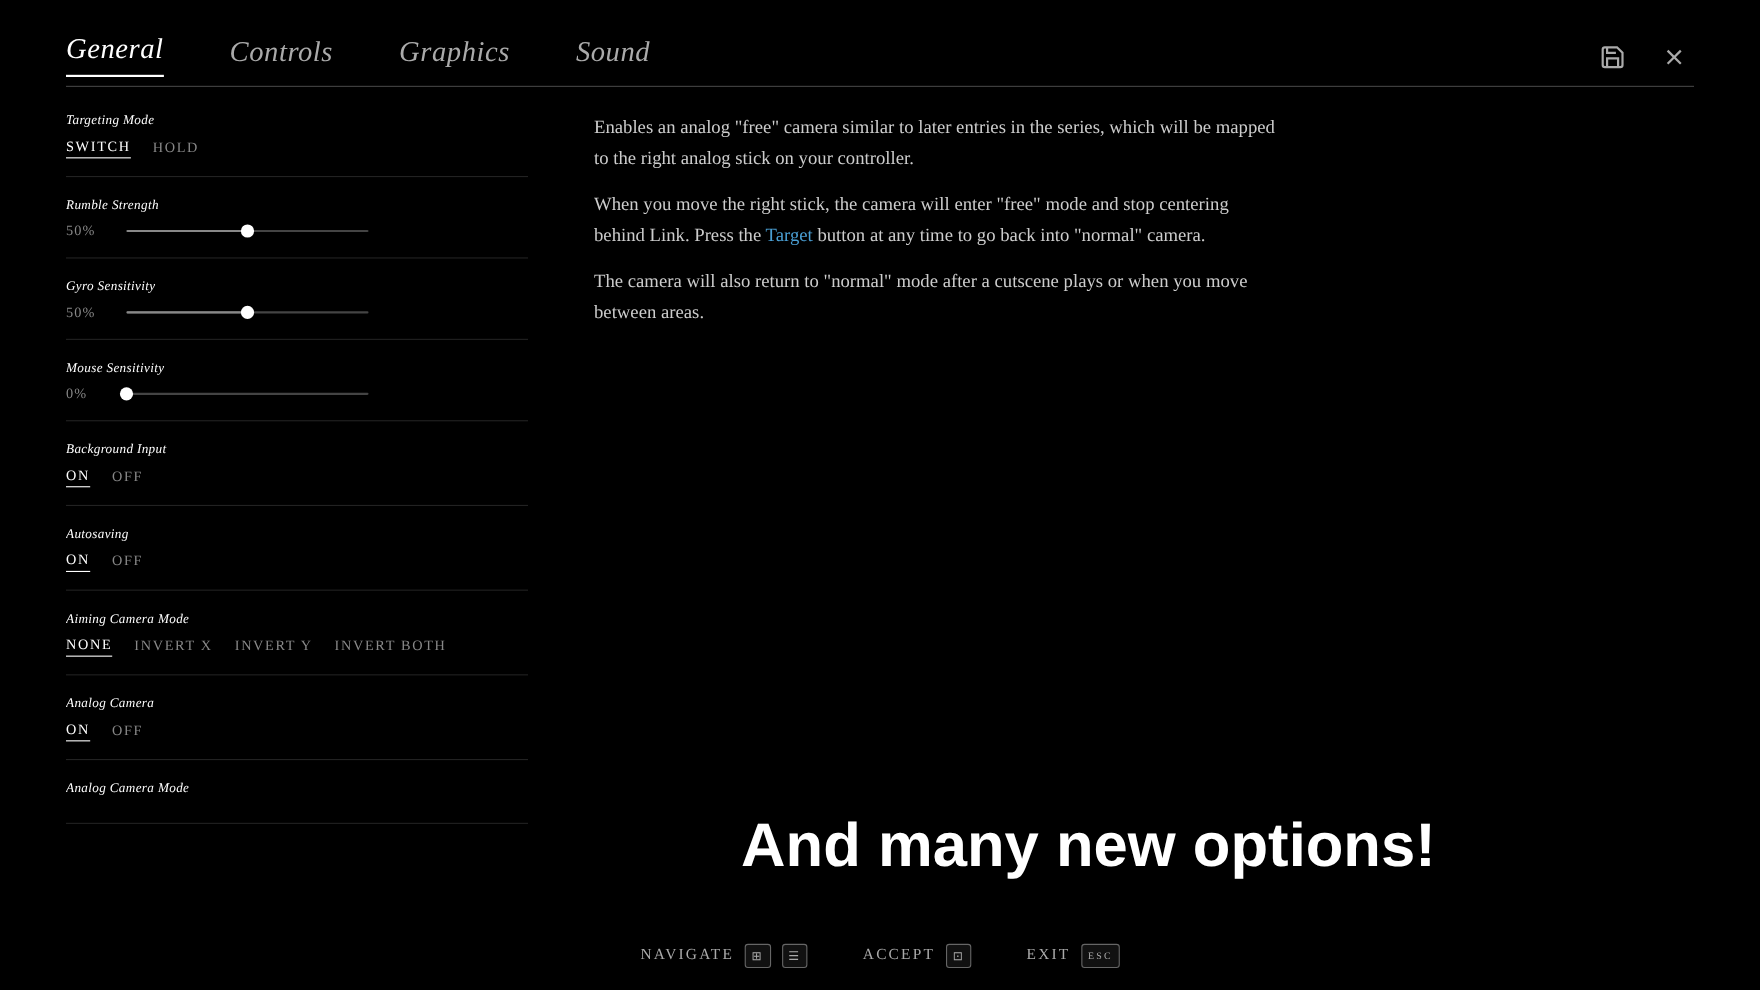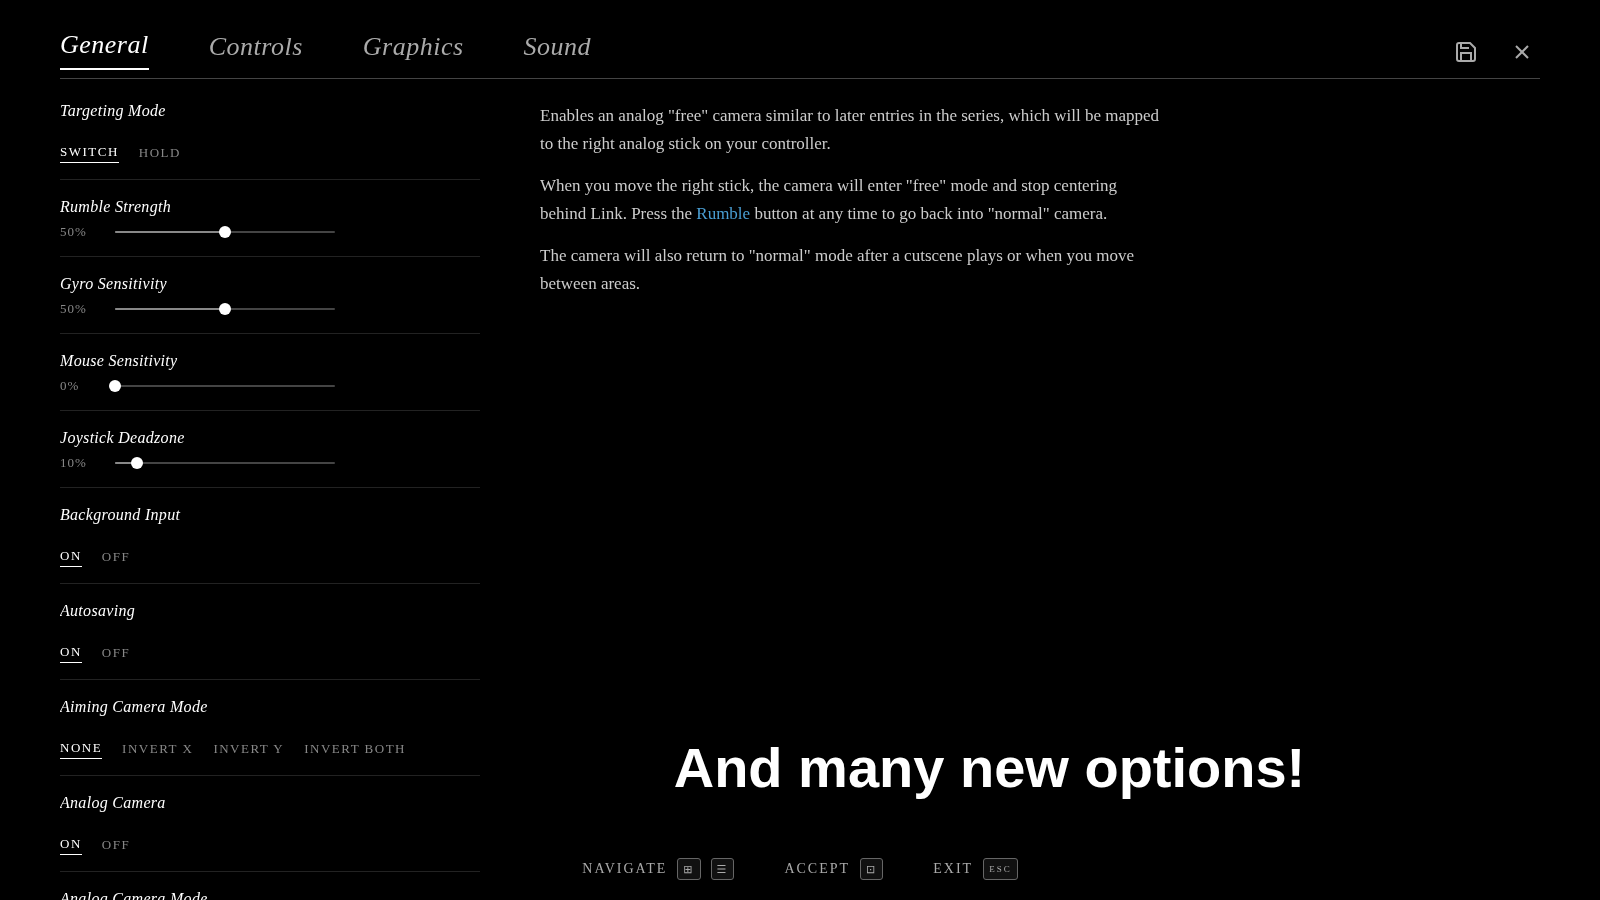--- a/index.html
+++ b/index.html
@@ -89,42 +89,41 @@
       padding: 18px 0 16px 0;
       border-bottom: 1px solid #222;
       cursor: pointer;
     }
 
     .setting-item:first-child {
       padding-top: 10px;
     }
 
     .setting-label {
-      font-size: 16px;
+      font-size: 12px;
       font-style: italic;
       font-weight: 400;
       color: #fff;
       margin-bottom: 8px;
       letter-spacing: 0.3px;
     }
 
     .setting-options {
       display: flex;
       gap: 20px;
       align-items: center;
     }
 
     .setting-option {
       font-size: 13px;
       letter-spacing: 1.5px;
       color: #888;
       cursor: pointer;
       padding-bottom: 2px;
       text-transform: uppercase;
-      margin-top: 16px;
     }
 
     .setting-option.active {
       color: #fff;
       border-bottom: 1px solid #fff;
     }
 
     
     .slider-container {
       display: flex;
@@ -295,30 +294,20 @@
           <div class="setting-label">Mouse Sensitivity</div>
           <div class="slider-container">
             <span class="slider-value">0%</span>
             <div class="slider-track">
               <div class="slider-fill" style="width: 0%;"></div>
               <div class="slider-thumb" style="left: 0%;"></div>
             </div>
           </div>
         </div>
         <div class="setting-item">
-          <div class="setting-label">Joystick Deadzone</div>
-          <div class="slider-container">
-            <span class="slider-value">10%</span>
-            <div class="slider-track">
-              <div class="slider-fill" style="width: 10%;"></div>
-              <div class="slider-thumb" style="left: 10%;"></div>
-            </div>
-          </div>
-        </div>
-        <div class="setting-item">
           <div class="setting-label">Background Input</div>
           <div class="setting-options">
             <span class="setting-option active">ON</span>
             <span class="setting-option">OFF</span>
           </div>
         </div>
         <div class="setting-item">
           <div class="setting-label">Autosaving</div>
           <div class="setting-options">
             <span class="setting-option active">ON</span>
@@ -342,21 +331,21 @@
           </div>
         </div>
         <div class="setting-item">
           <div class="setting-label">Analog Camera Mode</div>
         </div>
       </div>
 
     <div class="description-panel">
       <div class="description-text" id="description-text">
       <p style="margin-bottom: 14px;">Enables an analog "free" camera similar to later entries in the series, which will be mapped to the right analog stick on your controller.</p>
-          <p style="margin-bottom: 14px;">When you move the right stick, the camera will enter "free" mode and stop centering behind Link. Press the <span class="highlight">Rumble</span> button at any time to go back into "normal" camera.</p>
+          <p style="margin-bottom: 14px;">When you move the right stick, the camera will enter "free" mode and stop centering behind Link. Press the <span class="highlight">Target</span> button at any time to go back into "normal" camera.</p>
           <p style="margin-bottom: 14px;">The camera will also return to "normal" mode after a cutscene plays or when you move between areas.</p>
         </div>
     </div>
 
   </div>
 
 </div>
 
 <div class="overlay-text">And many new options!</div>
 

